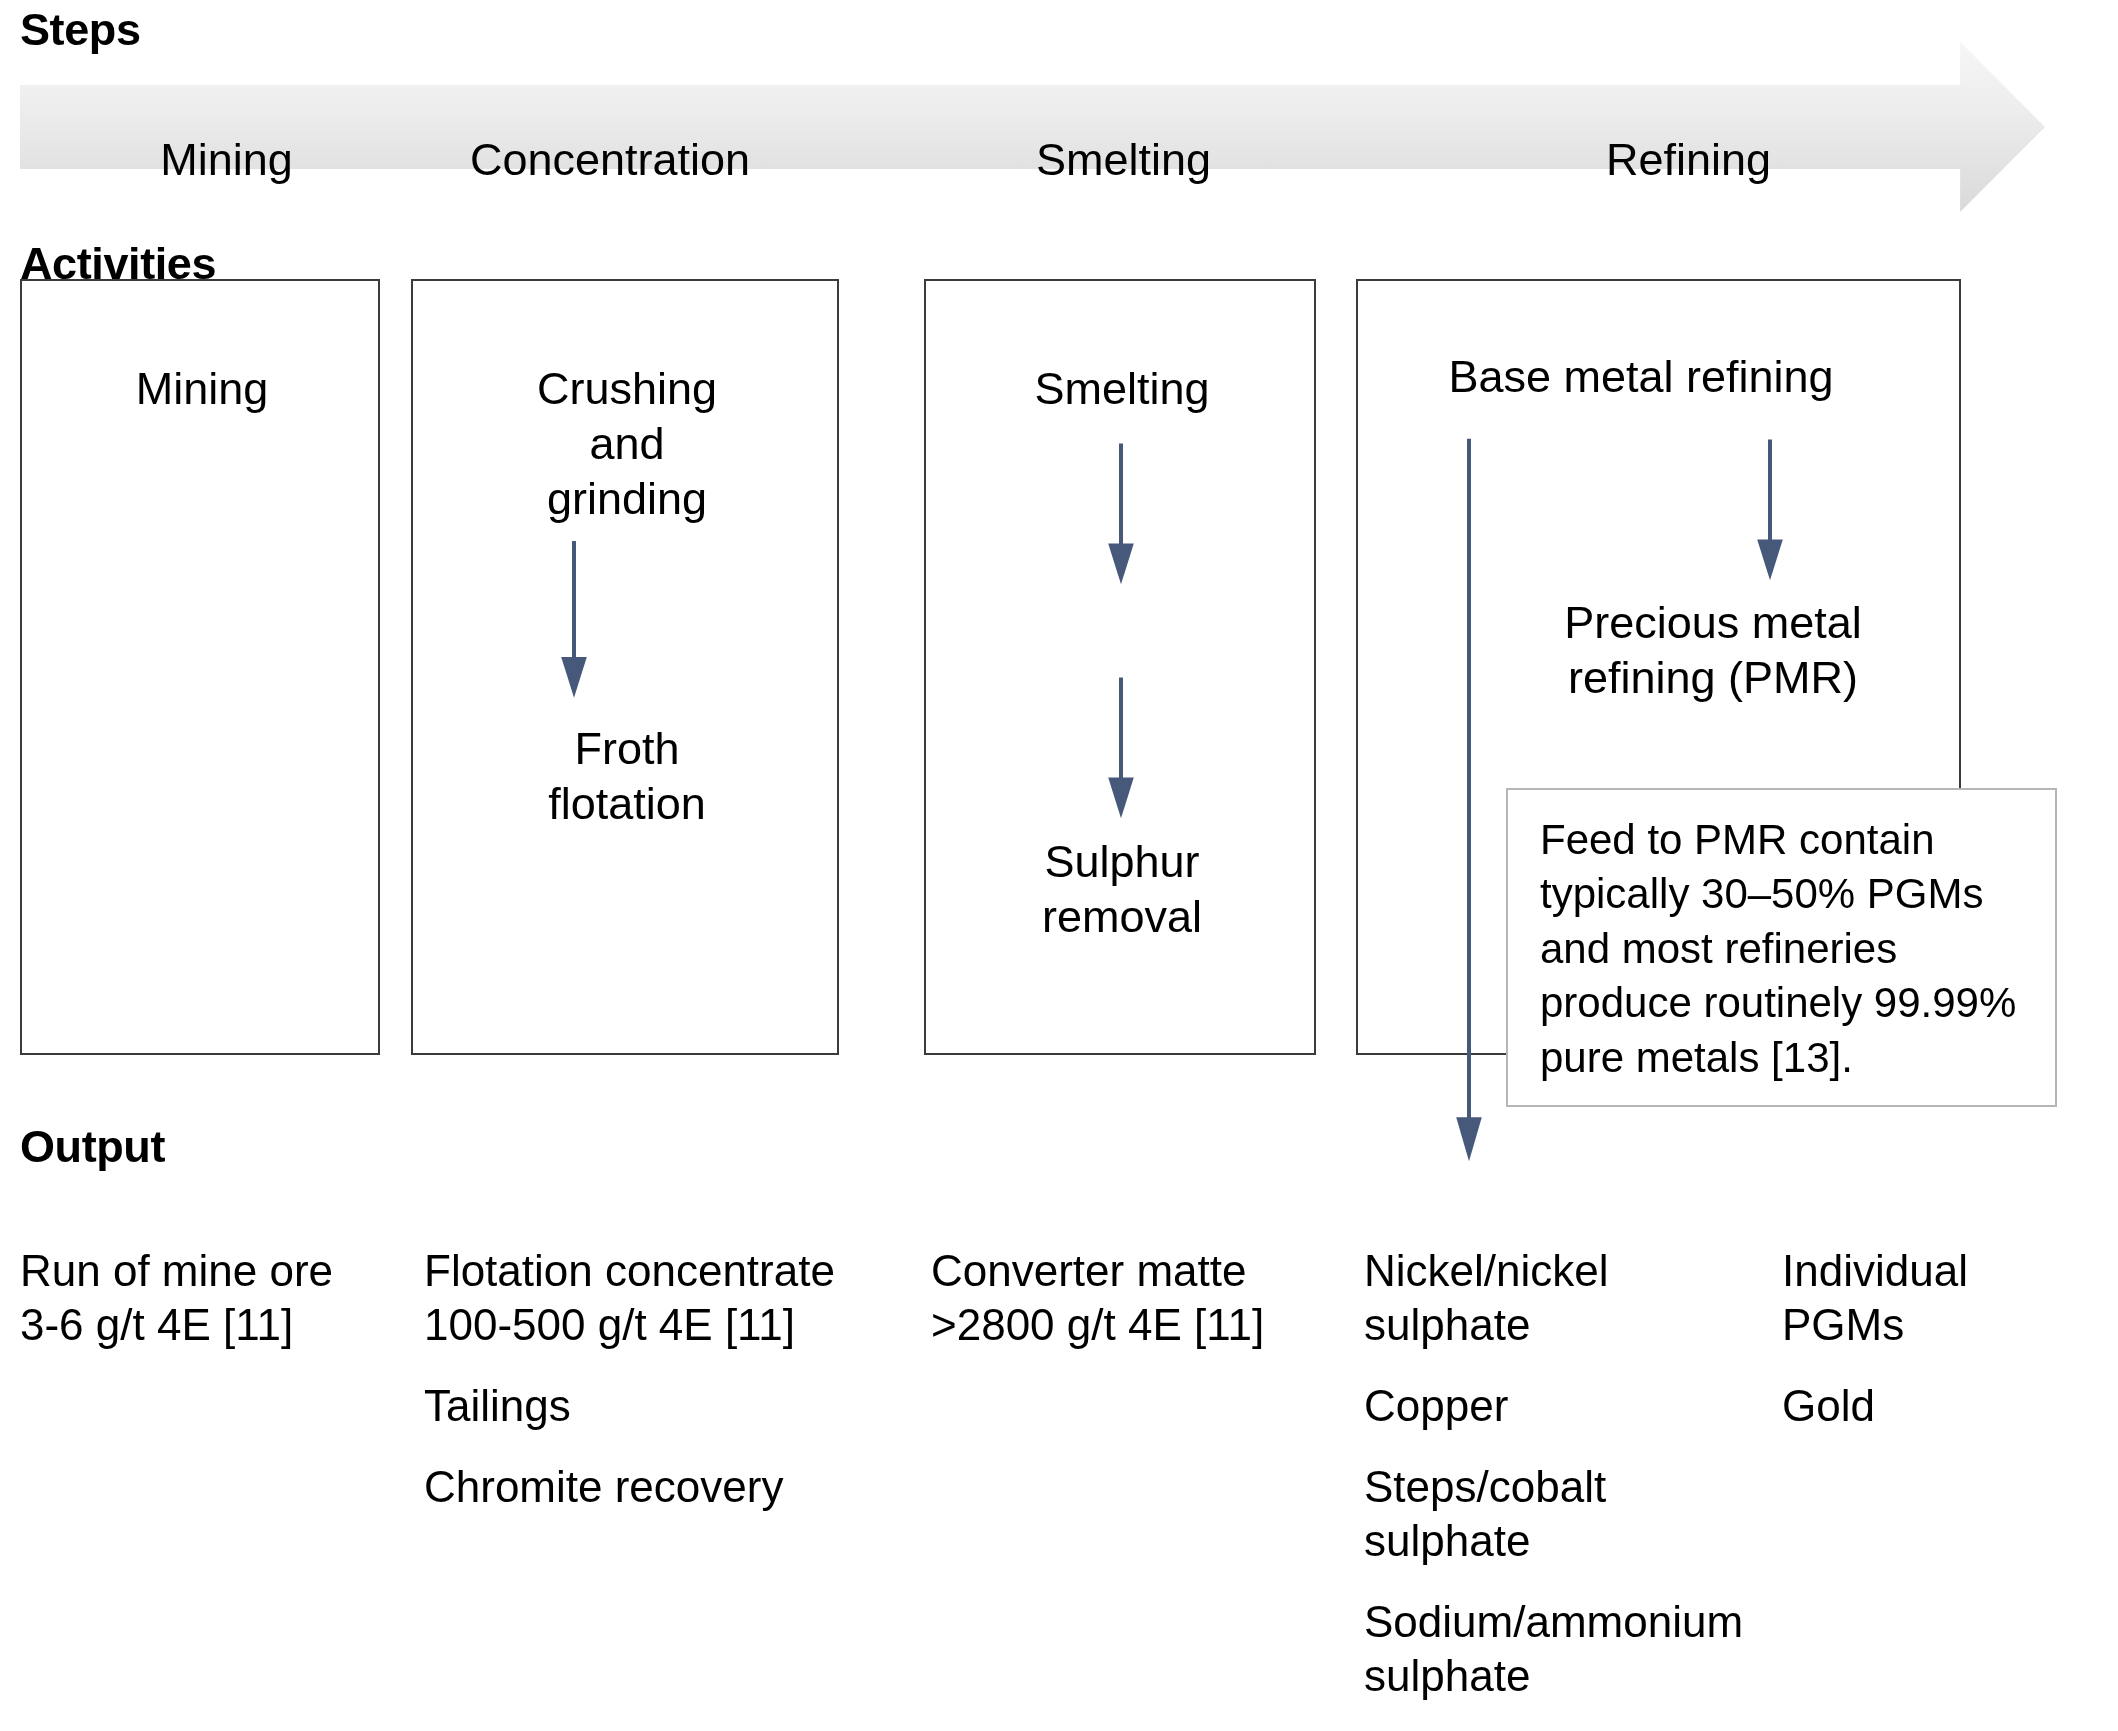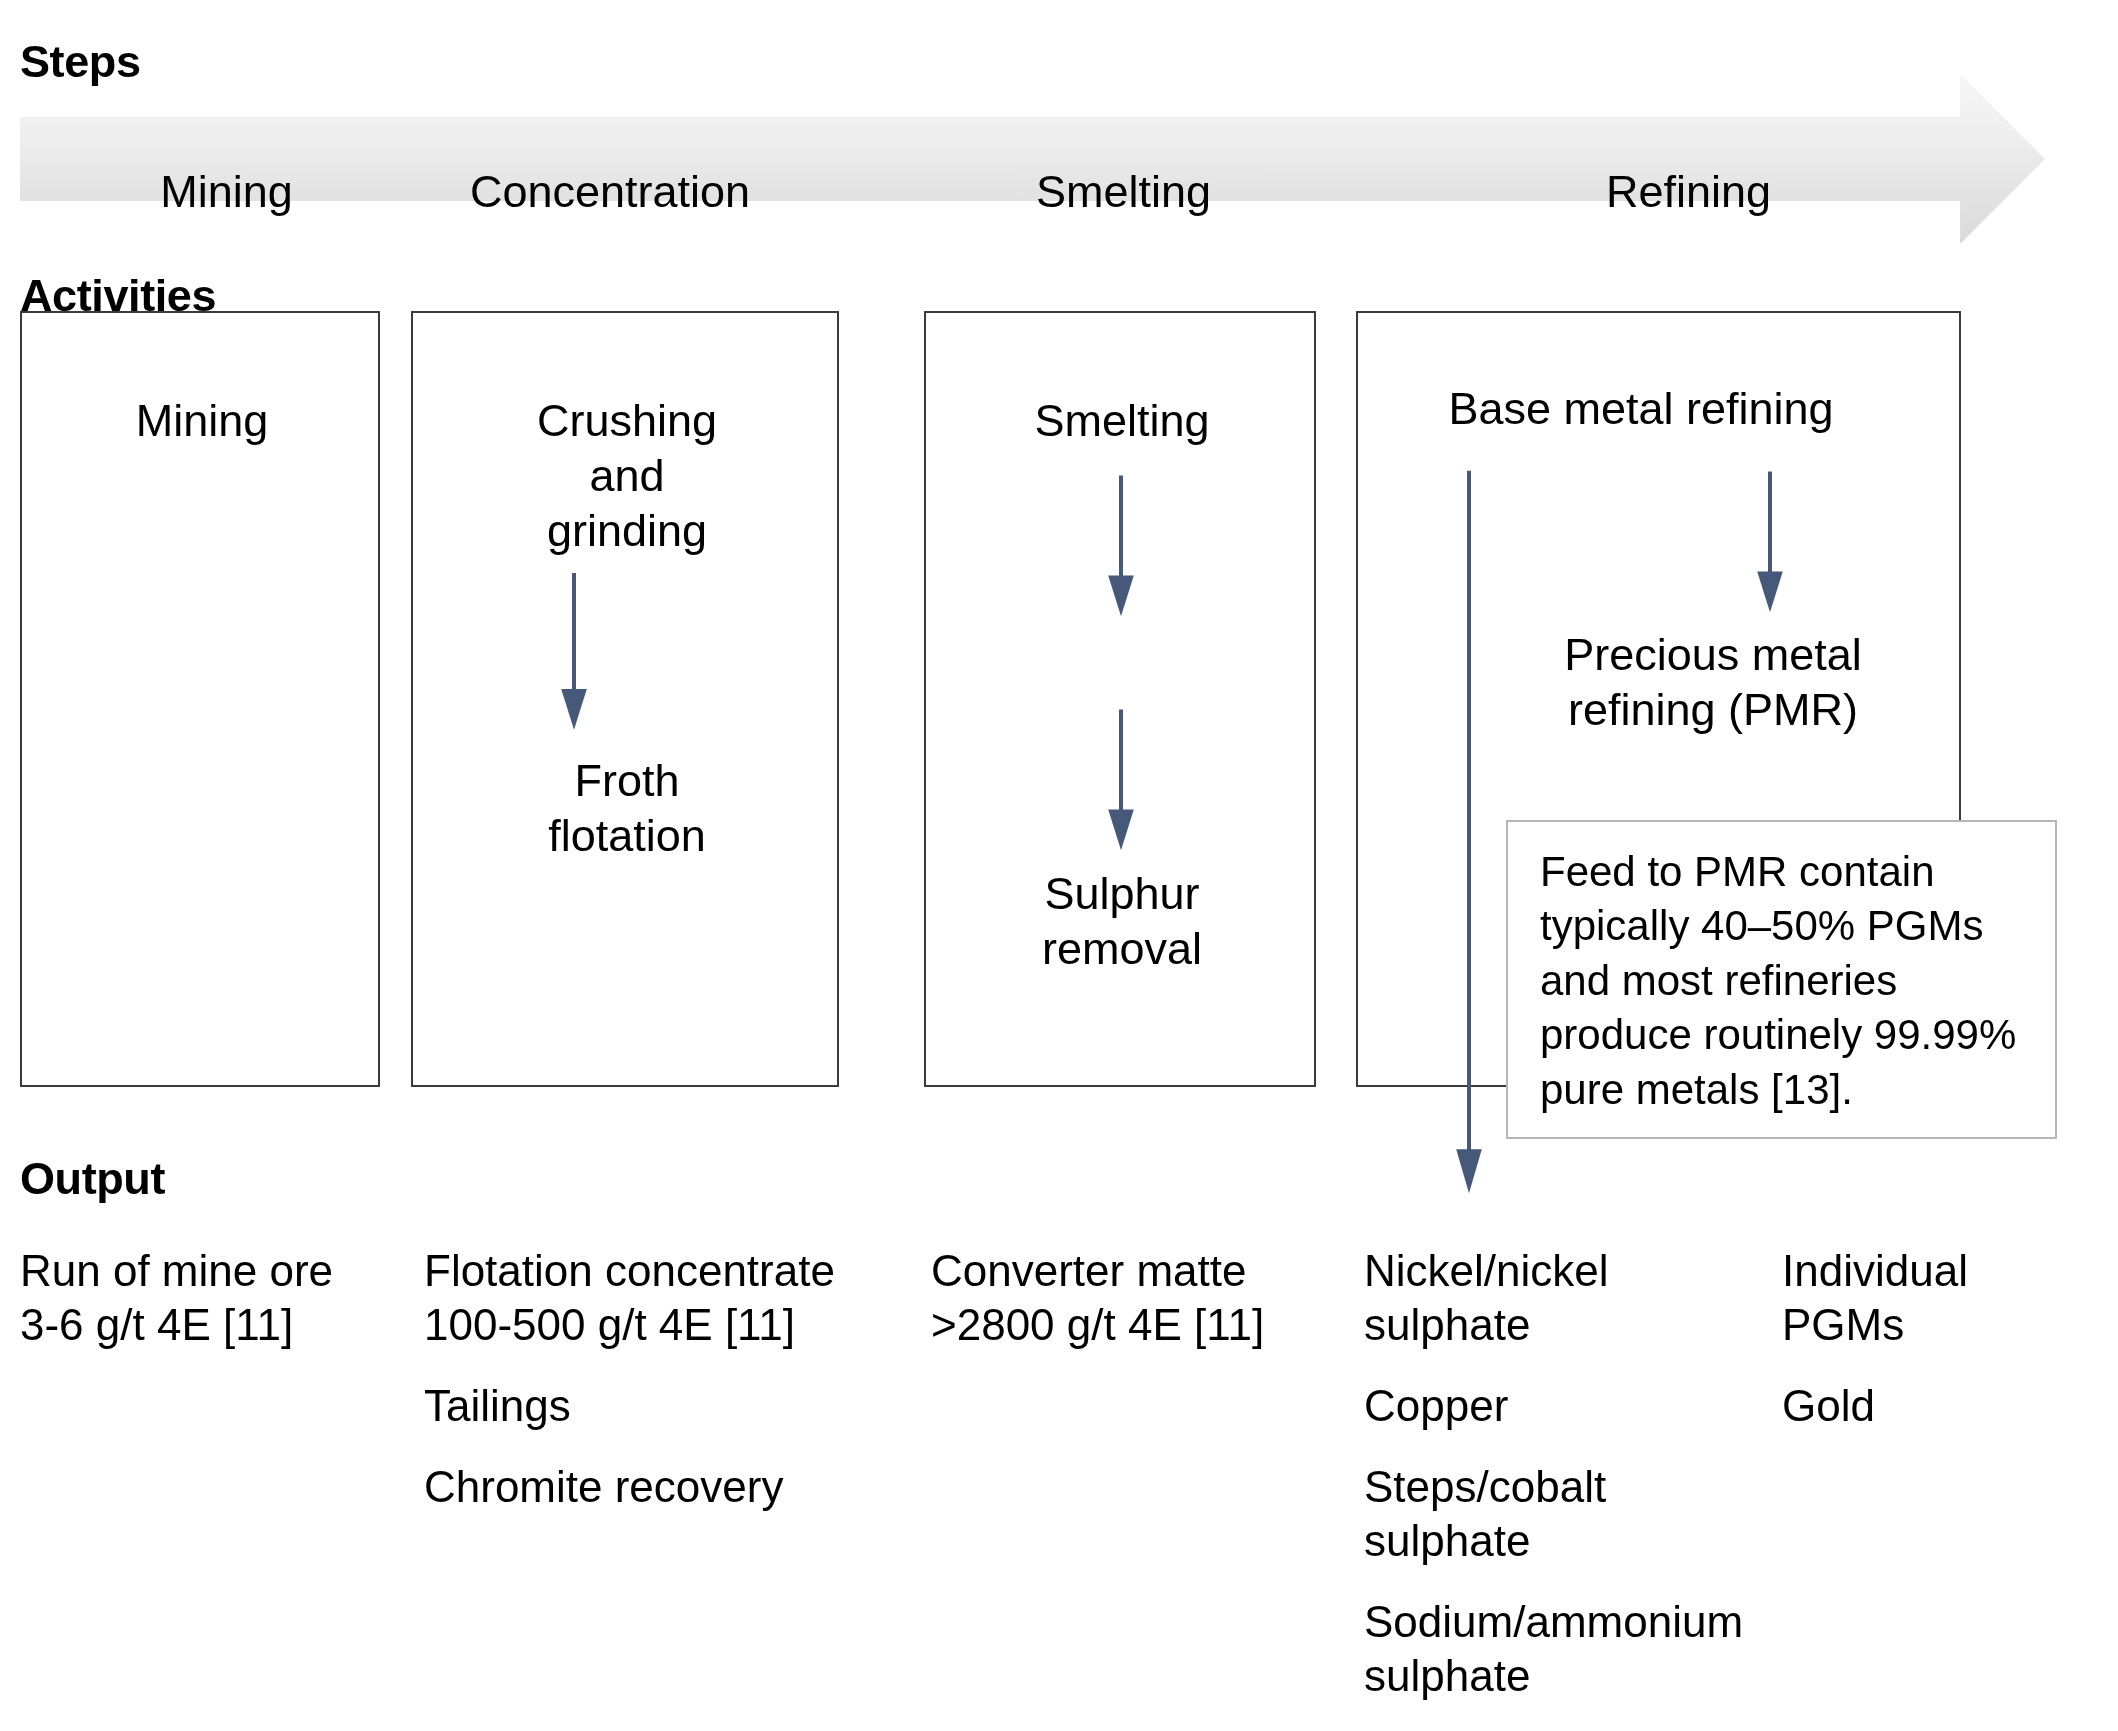--- a/index.html
+++ b/index.html
@@ -1,18 +1,18 @@
 <!DOCTYPE html>
 <html style="font-size:13px"><head>
 <meta charset="utf-8">
 <style>
   html,body{margin:0;padding:0;background:#fff;}
   body{width:2119px;height:1731px;position:relative;overflow:hidden;
        font-family:"Liberation Sans","DejaVu Sans",sans-serif;color:#000;}
-  .abs{position:absolute;margin-top:32px;}
+  .abs{position:absolute;}
 
   
   .sec-head{font-weight:bold;font-size:45px;letter-spacing:-0.4px;line-height:1;}
 
   
   #steps-bar{left:20px;top:42px;width:2025px;height:170px;}
   #steps-bar svg{display:block;}
   .step-label{position:absolute;top:95px;font-size:45px;line-height:1;
               text-align:center;white-space:nowrap;}
 
@@ -106,21 +106,21 @@
 </div>
 
 <div class="abs act-arrow" style="left:1453px;top:435px;">
   <svg width="32" height="734" viewBox="0 0 40 908" xmlns="http://www.w3.org/2000/svg">
     <line x1="20" y1="0" x2="20" y2="852" stroke="#46597a" stroke-width="5"></line>
     <polygon points="4,848 36,848 20,903" fill="#46597a"></polygon>
   </svg>
 </div>
 
 <div class="abs" id="callout">
-  <div id="callout-text">Feed to PMR contain typically 40–50% PGMs and most refineries produce routinely 99.99% pure metals [13].</div>
+  <div id="callout-text">Feed to PMR contain typically 30–50% PGMs and most refineries produce routinely 99.99% pure metals [13].</div>
 </div>
 
 <div class="abs sec-head" style="left:20px;top:1124px;text-align:right;">Output</div>
 
 <div class="out-col" style="left:20px;top:1196px;width:380px;">
   <div class="out-item">Run of mine ore
 3-6 g/t 4E [11]</div>
 </div>
 
 <div class="out-col" style="left:424px;top:1196px;width:469px;">

